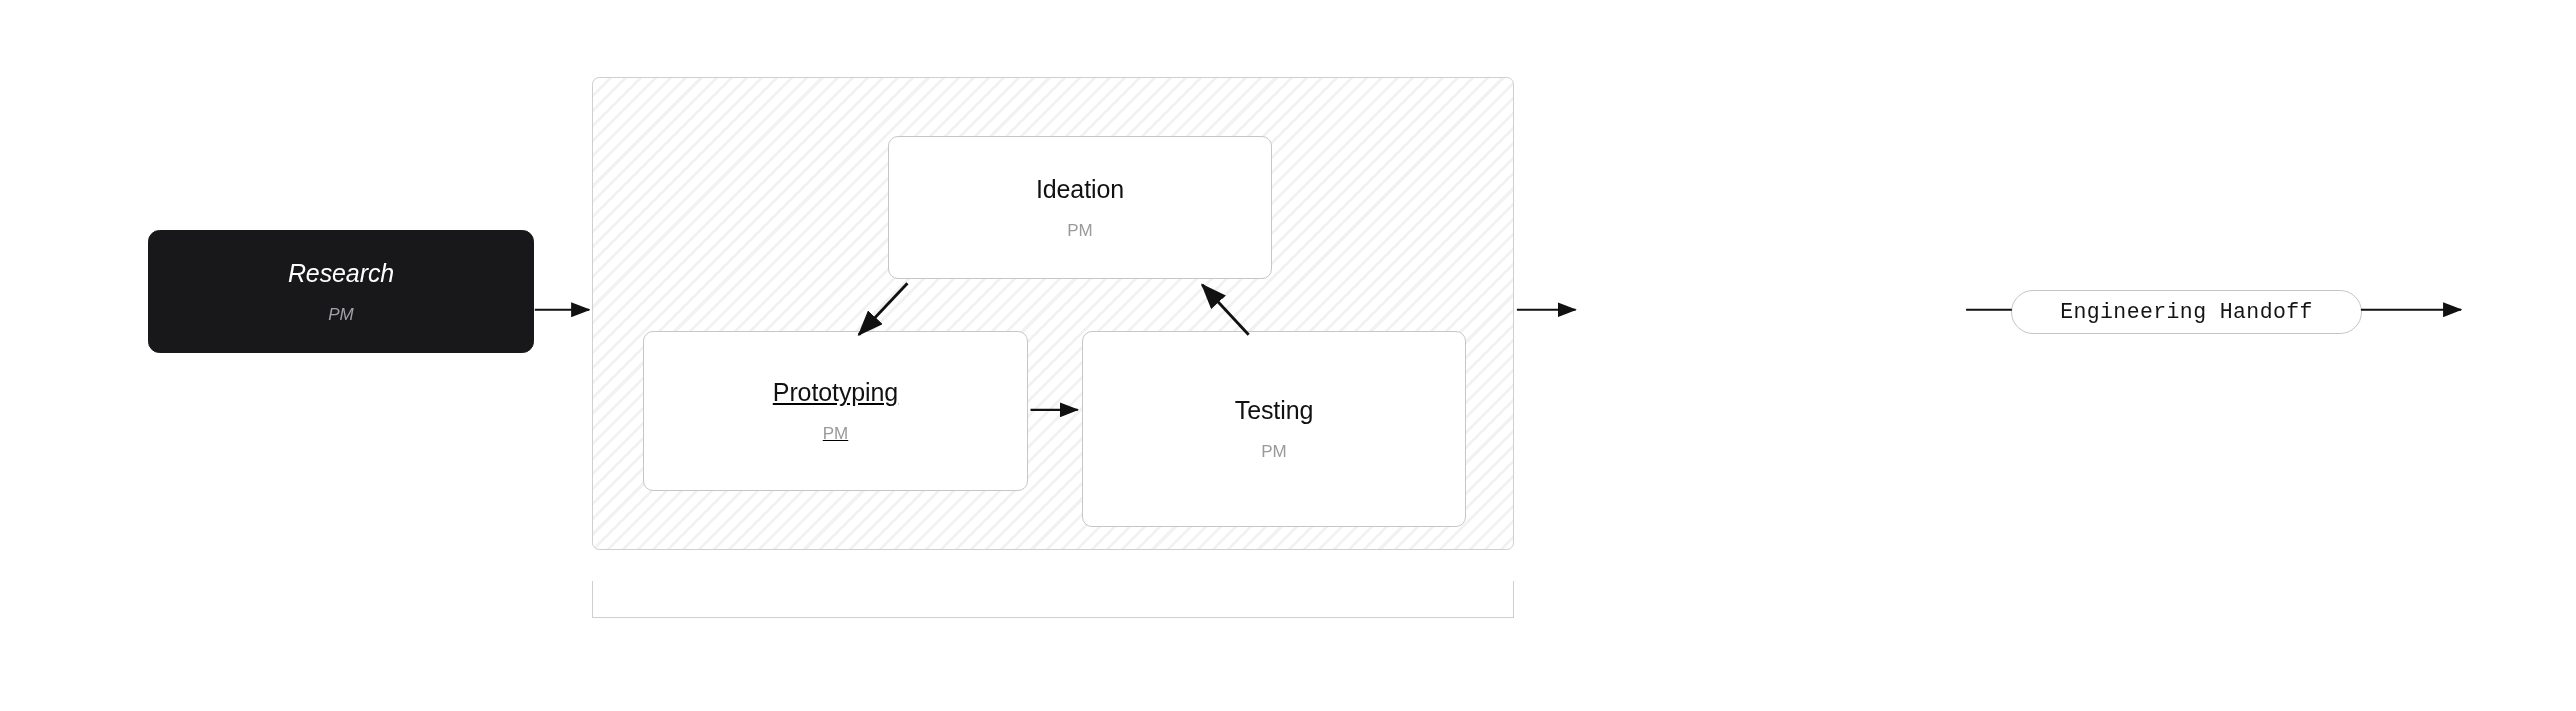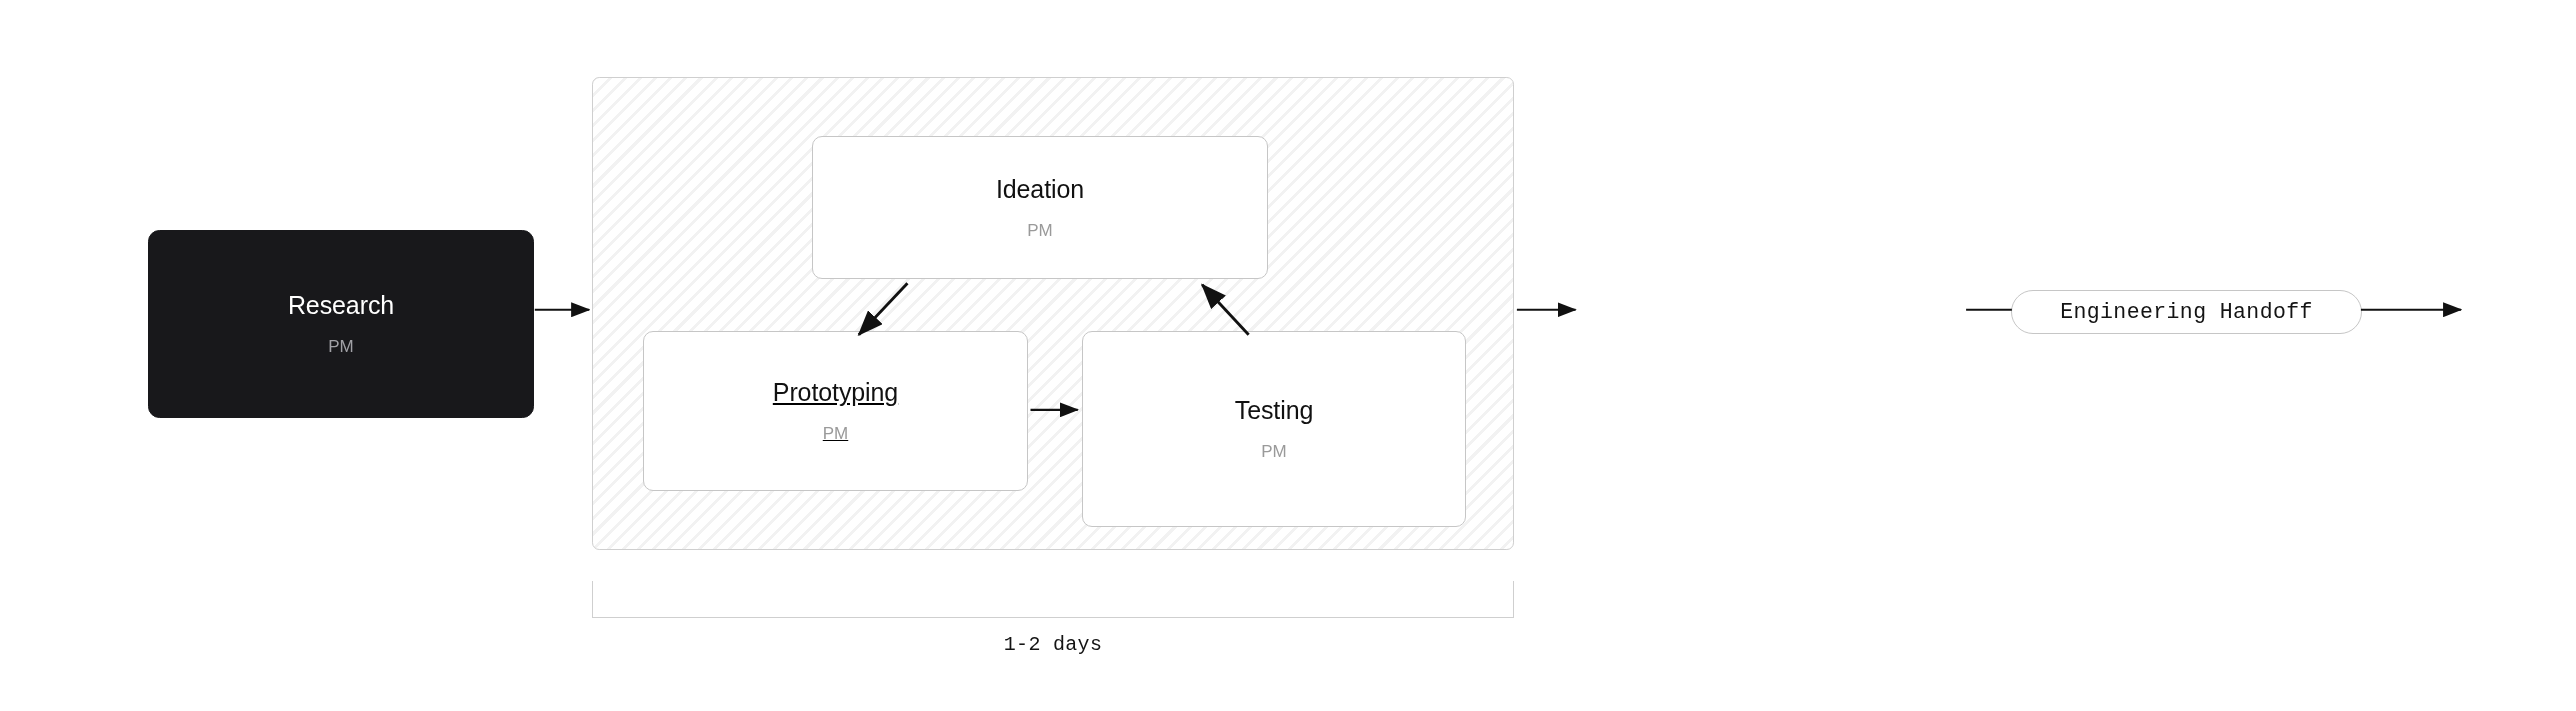--- a/index.html
+++ b/index.html
@@ -72,22 +72,22 @@
 
   .node.dark {
     background: #18181b;
     border-color: #18181b;
     border-radius: 11.4px;
   }
   .node.dark .node-title { color: #ffffff; }
   .node.dark .node-sub { color: #a1a1a6; }
 
   
-  #node-research          { left: 148px;  top: 230px; width: 386px; height: 188px; }
-  #node-ideation          { left: 812px; top: 136px; width: 456px; height: 143px; }
+  #node-research          { left: 148px;  top: 230px; width: 386px; height: 123px; font-style: italic; }
+  #node-ideation          { left: 888px; top: 136px; width: 384px; height: 143px; }
   #node-prototyping       { left: 643px;  top: 331px; width: 385px; height: 160px; text-decoration: underline; }
   #node-testing           { left: 1082px; top: 331px; width: 384px; height: 196px; }
   #node-high-fidelity     { left: 1580px; top: 230px; width: 385px; height: 159px; }
 
   
   .pill {
     position: absolute;
     left: 2011px;
     top: 290px;
     width: 351px;
@@ -148,21 +148,20 @@
   }
 </style>
 </head>
 <body>
 
 <div id="canvas">
 
   <div class="group-container"></div>
 
   <div class="bracket"></div>
-  <div class="bracket-label">1-2 days</div>
 
   <div class="node dark" id="node-research">
     <div class="node-title">Research</div>
     <div class="node-sub">PM</div>
   </div>
 
   <div class="node" id="node-ideation">
     <div class="node-title">Ideation</div>
     <div class="node-sub">PM</div>
   </div>

